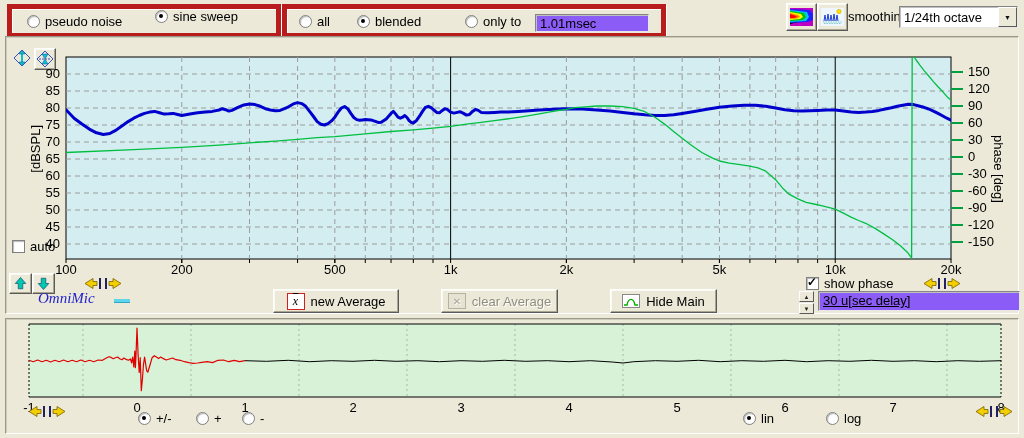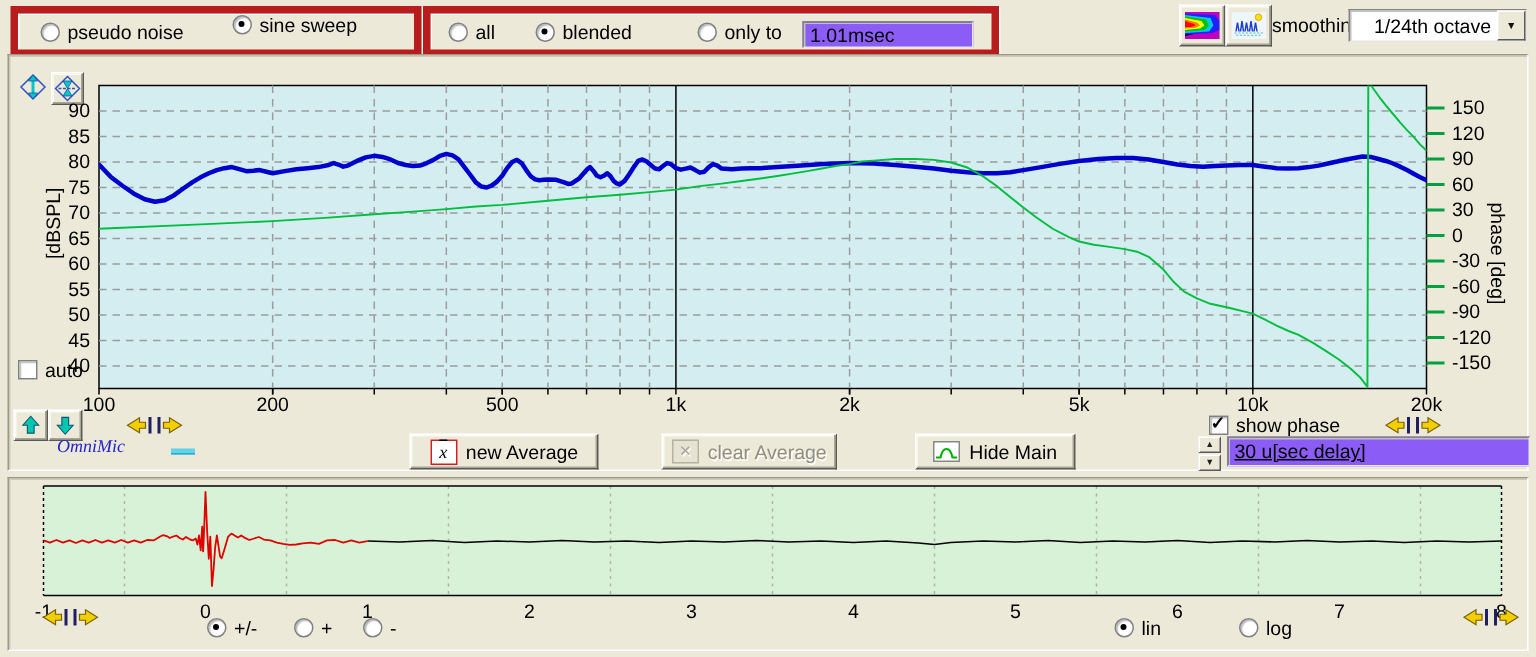--- a/index.html
+++ b/index.html
@@ -31,35 +31,35 @@
   }
   .btn.disabled{color:#918e7e;text-shadow:1px 1px 0 #fff;}
   .panel{
     position:absolute;background:#ece9d8;
     border:1px solid;border-color:#9a9889 #fff #fff #9a9889;
     box-shadow:inset 1px 1px 0 #cdcaba;
   }
   .vlabel-left{position:absolute;writing-mode:vertical-rl;transform:rotate(180deg);letter-spacing:0px;}
   .vlabel-right{position:absolute;writing-mode:vertical-rl;}
   .arrows{position:absolute;display:flex;align-items:center;}
-  .legend-name{position:absolute;color:#2323cc;font-style:italic;font-family:"Liberation Serif",serif;font-size:12px;}
+  .legend-name{position:absolute;color:#2323cc;font-style:italic;font-family:"Liberation Serif",serif;font-size:15px;}
   .legend-swatch{position:absolute;width:16px;height:3px;background:#5fd4ea;border-bottom:1px solid #2aa8c8;}
   .underlined{text-decoration:underline;}
   .spin{position:absolute;width:15px;display:flex;flex-direction:column;gap:1px;}
   .spin .sb{height:9px;background:#ece9d8;border:1px solid;border-color:#fff #5a5a5a #5a5a5a #fff;
     display:flex;align-items:center;justify-content:center;font-size:6px;line-height:6px;color:#222;}
   .iconbtn{
     position:absolute;background:#ece9d8;border:1px solid;border-color:#fff #5a5a5a #5a5a5a #fff;
     box-shadow:inset -1px -1px 0 #a9a690, inset 1px 1px 0 #fbfaf2;
     display:flex;align-items:center;justify-content:center;
   }
   .flaticon{position:absolute;display:flex;align-items:center;justify-content:center;}
   .dropdown{position:absolute;background:#fff;border:1px solid;border-color:#848484 #e6e6e6 #e6e6e6 #848484;
     box-shadow:inset 1px 1px 0 #c0c0c0;display:flex;align-items:center;}
-  .dropdown .dd-text{flex:1;padding:0 4px;white-space:nowrap;overflow:hidden;text-align:right;}
+  .dropdown .dd-text{flex:1;padding:0 4px;white-space:nowrap;overflow:hidden;}
   .dropdown .dd-btn{width:17px;align-self:stretch;background:#ece9d8;border:1px solid;
     border-color:#fff #5a5a5a #5a5a5a #fff;display:flex;align-items:center;justify-content:center;font-size:7px;color:#111;}
   svg text{font-family:"Liberation Sans",sans-serif;}
   .statictext{position:absolute;white-space:nowrap;}
 </style>
 </head>
 <body>
 
 <div class="window">
 

